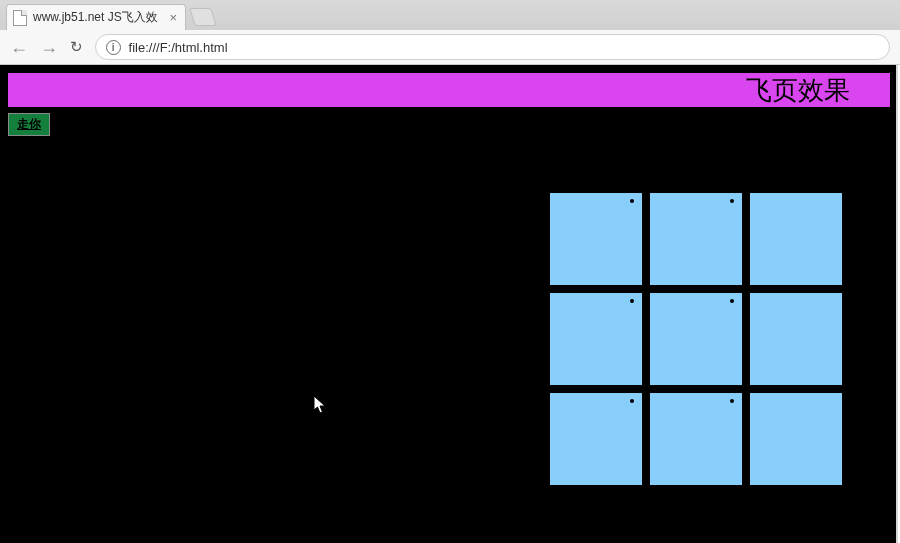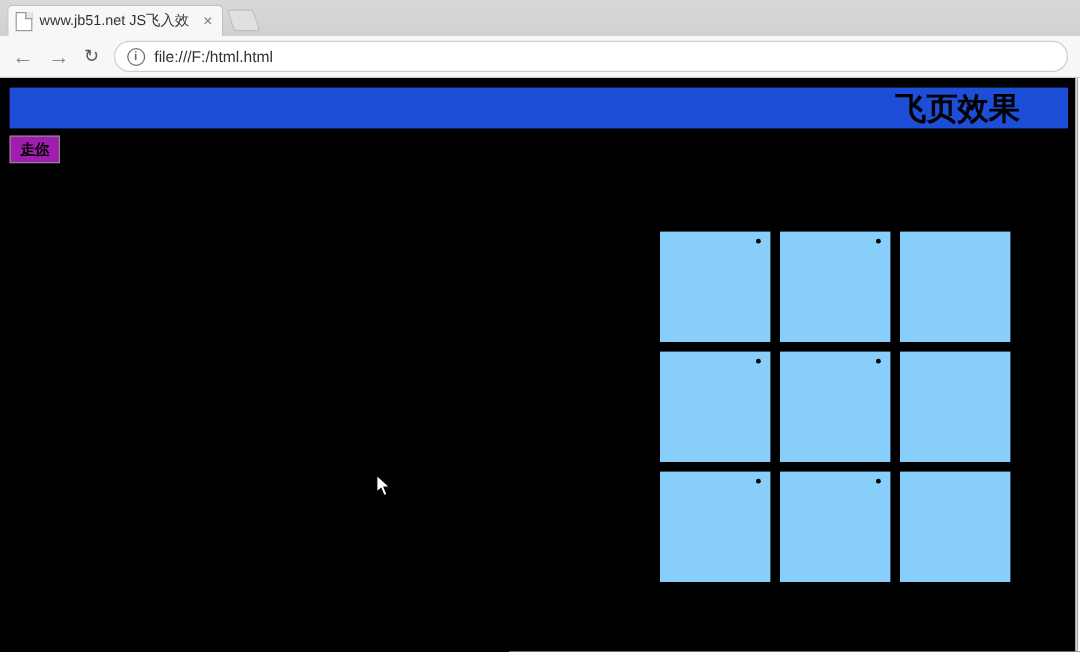--- a/index.html
+++ b/index.html
@@ -122,33 +122,33 @@
     background: #000;
     padding: 8px 0 0 8px;
   }
   .vp-scroll {
     position: absolute;
     right: 0; top: 0; bottom: 0;
     width: 2px;
     background: #d6d6d6;
   }
   .title-bar {
-    background: #1d4ed8;
+    background: #d946ef;
     color: #000;
     font-size: 26px;
-    font-weight: bold;
+    font-weight: normal;
     height: 34px;
     line-height: 34px;
     padding-right: 40px;
     text-align: right;
     margin-right: 8px;
   }
   .go-btn {
     margin-top: 6px;
-    background: #a21caf;
+    background: #15803d;
     border: 1px solid #8a8a8a;
     font-size: 12px;
     font-weight: bold;
     text-decoration: underline;
     padding: 2px 8px;
     display: inline-block;
     cursor: pointer;
   }
 
   .grid {

